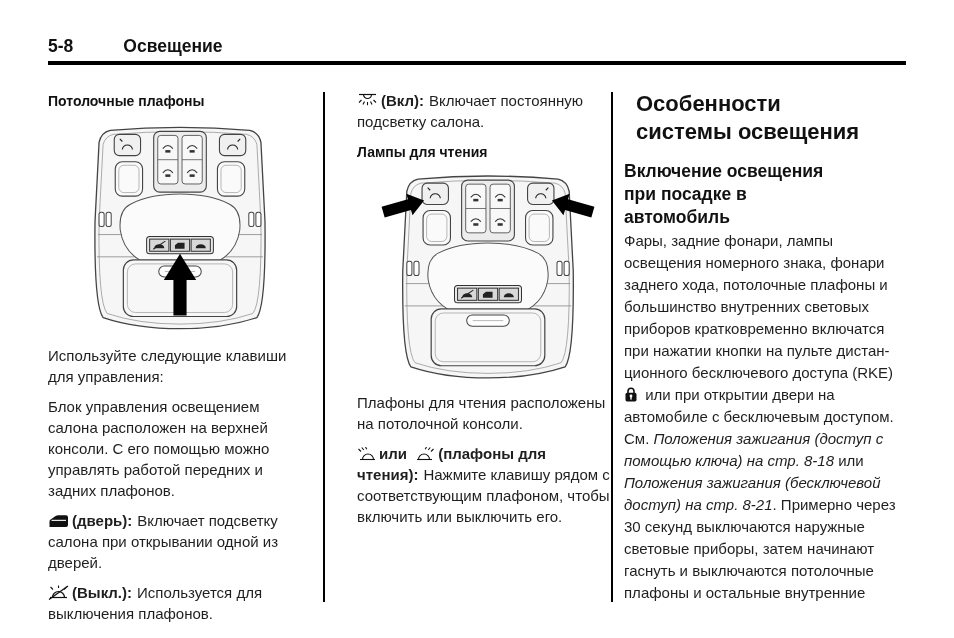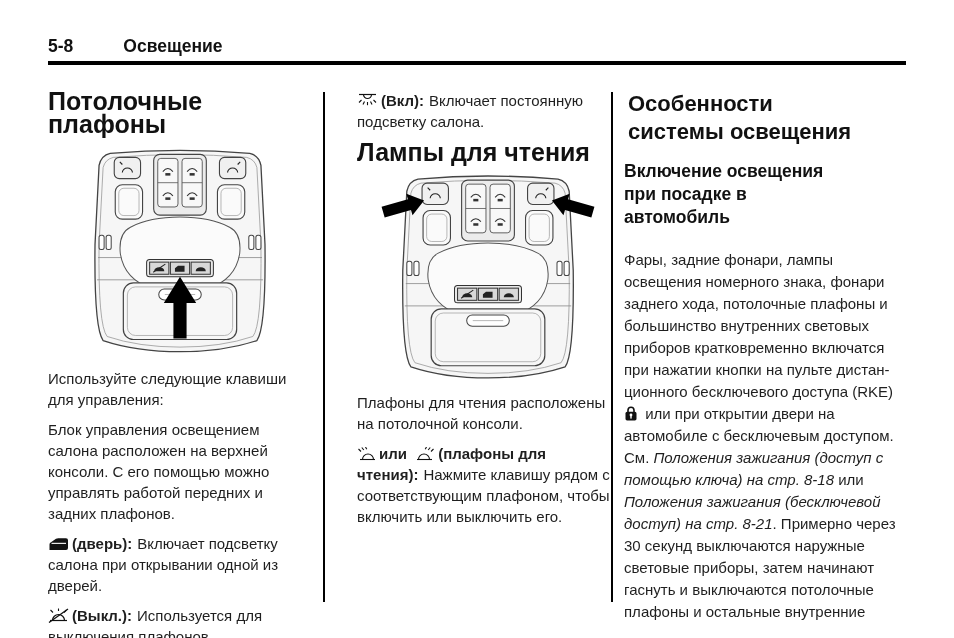--- a/index.html
+++ b/index.html
@@ -7,24 +7,24 @@
         font-family:"Liberation Sans",sans-serif;color:#1f1f1f;}
   .header-row{position:absolute;left:48px;top:36px;display:flex;gap:50px;
         font-size:17.5px;font-weight:bold;color:#111;}
   .rule{position:absolute;left:48px;top:61px;width:858px;height:4px;background:#000;}
   .divider{position:absolute;top:92px;height:510px;width:1.5px;background:#000;}
   .d1{left:323px;} .d2{left:611px;}
   .col{position:absolute;top:90px;}
   .col1{left:48px;width:263px;}
   .col2{left:357px;width:262px;}
   .col3{left:624px;width:282px;}
-  h2{font-size:25px;line-height:23px;margin:0 0 10px;color:#111;}
+  h2{font-size:14px;line-height:23px;margin:0 0 10px;color:#111;}
   .col2 h2{margin-top:8px;}
-  h1{font-size:22px;line-height:28px;margin:0 4px 14px;color:#111;}
-  h3{font-size:17.5px;line-height:23px;margin:0 0 20px;color:#111;}
+  h1{font-size:22px;line-height:28px;margin:0 12px 14px;color:#111;}
+  h3{font-size:17.5px;line-height:23px;margin:0 0 1px;color:#111;}
   h1 span,h3 span{display:block;}
   p{font-size:15px;line-height:21px;margin:0 0 9px;}
   .lead b{margin-right:5px;}
   figure{margin:8px 0 6px;text-align:center;}
   .col1 figure{margin:12px 0 8px;}
   .inline-icon{vertical-align:-2px;margin-right:3px;}
   .ital{font-style:italic;}
   .body3{font-size:15px;line-height:22px;}
 </style>
 </head>

